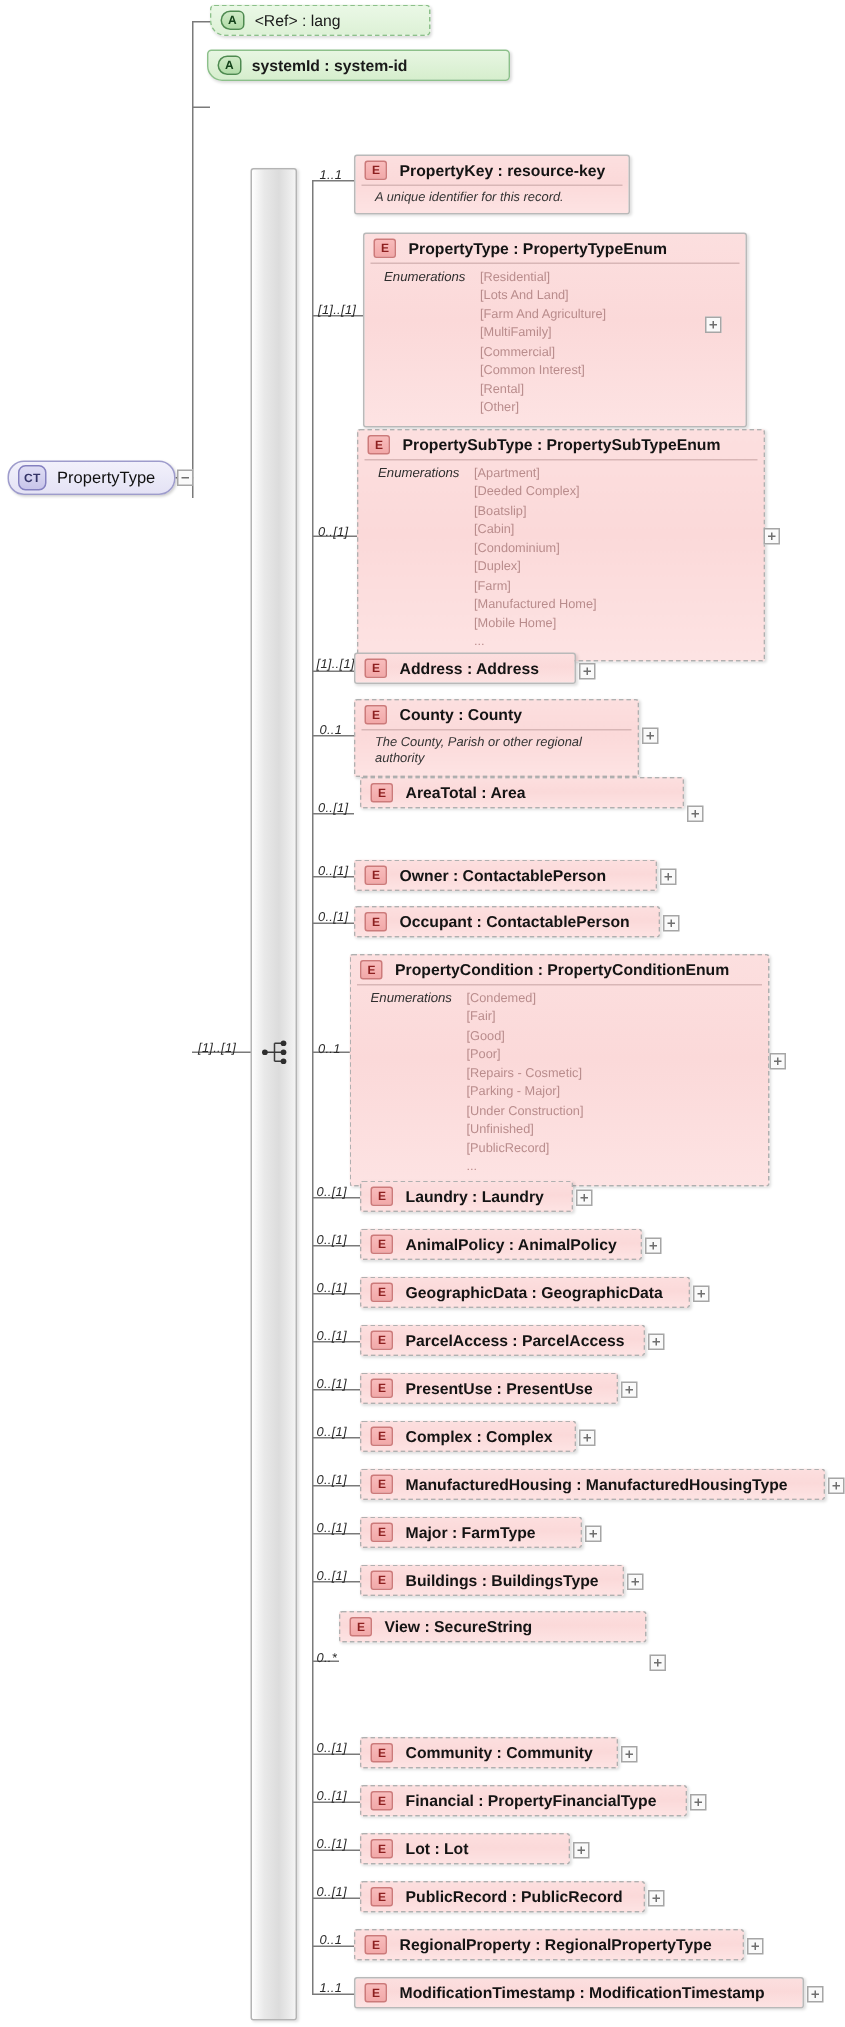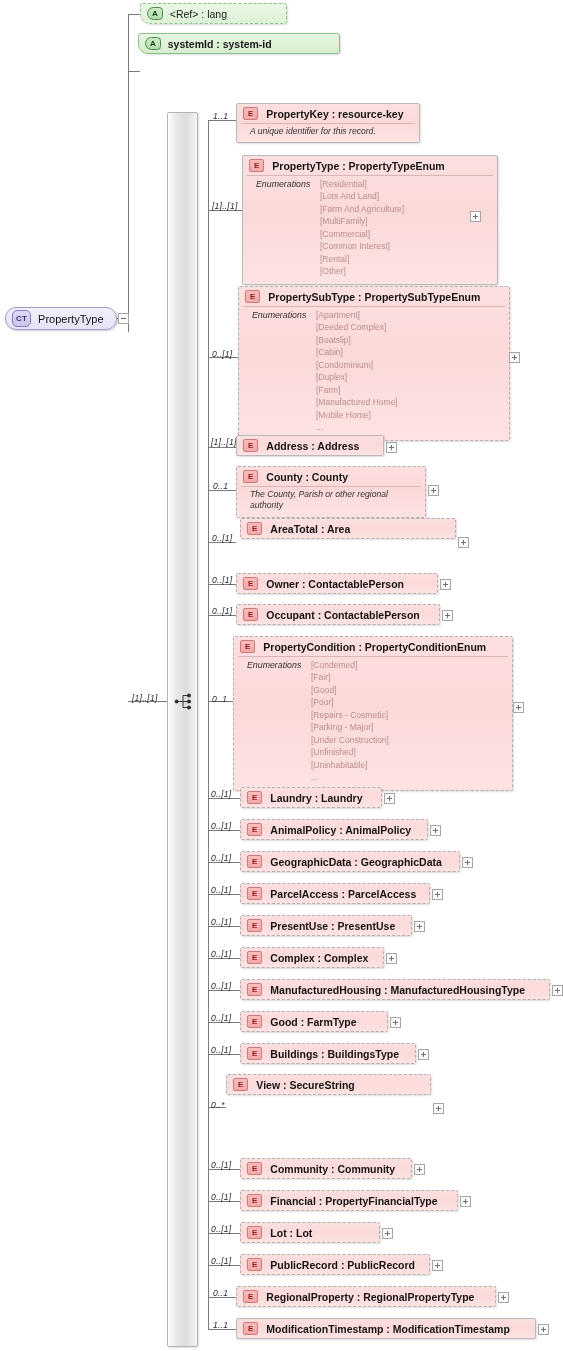--- a/index.html
+++ b/index.html
@@ -295,21 +295,21 @@
       <div class="enum-label">Enumerations</div>
       <div class="enum-list">
         <div>[Condemed]</div>
         <div>[Fair]</div>
         <div>[Good]</div>
         <div>[Poor]</div>
         <div>[Repairs - Cosmetic]</div>
         <div>[Parking - Major]</div>
         <div>[Under Construction]</div>
         <div>[Unfinished]</div>
-        <div>[Uninhabitable]</div>
+        <div>[PublicRecord]</div>
         <div>...</div>
       </div>
     </div>
   </div>
   <div class="plus" style="left:513px;top:702px;"></div>
 
   <div class="card" style="left:211px;top:789px;">0..[1]</div>
   <div class="el-box opt" style="left:240px;top:787px;width:142px;">
     <div class="el-head">
       <span class="e-badge">E</span>
@@ -369,21 +369,21 @@
       <span class="e-badge">E</span>
       <span class="el-title">ManufacturedHousing : ManufacturedHousingType</span>
     </div>
   </div>
   <div class="plus" style="left:552px;top:985px;"></div>
 
   <div class="card" style="left:211px;top:1013px;">0..[1]</div>
   <div class="el-box opt" style="left:240px;top:1011px;width:148px;">
     <div class="el-head">
       <span class="e-badge">E</span>
-      <span class="el-title">Good        : FarmType</span>
+      <span class="el-title">Major        : FarmType</span>
     </div>
   </div>
   <div class="plus" style="left:390px;top:1017px;"></div>
 
   <div class="card" style="left:211px;top:1045px;">0..[1]</div>
   <div class="el-box opt" style="left:240px;top:1043px;width:176px;">
     <div class="el-head">
       <span class="e-badge">E</span>
       <span class="el-title">Buildings : BuildingsType</span>
     </div>

